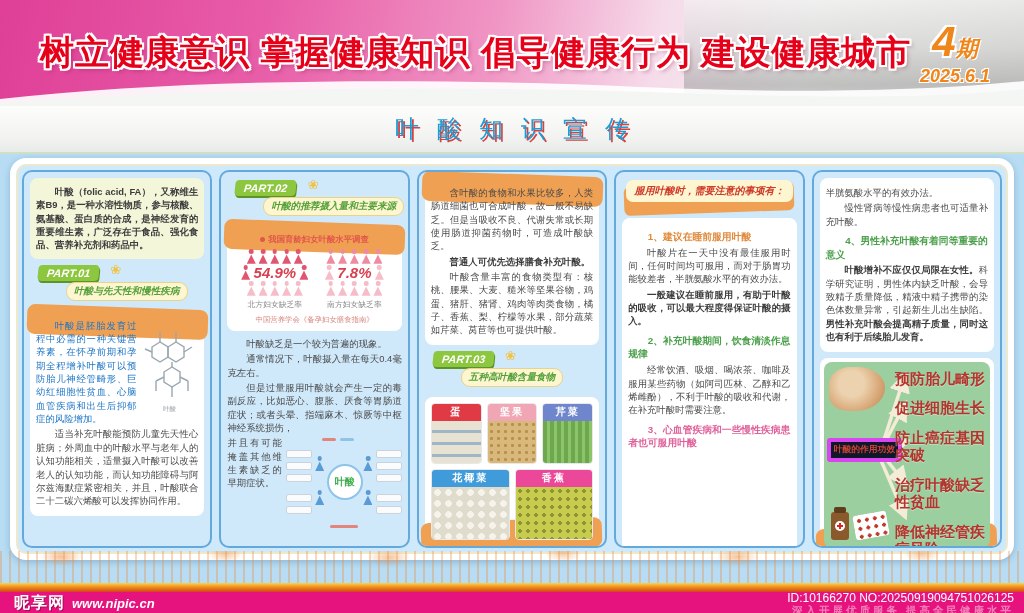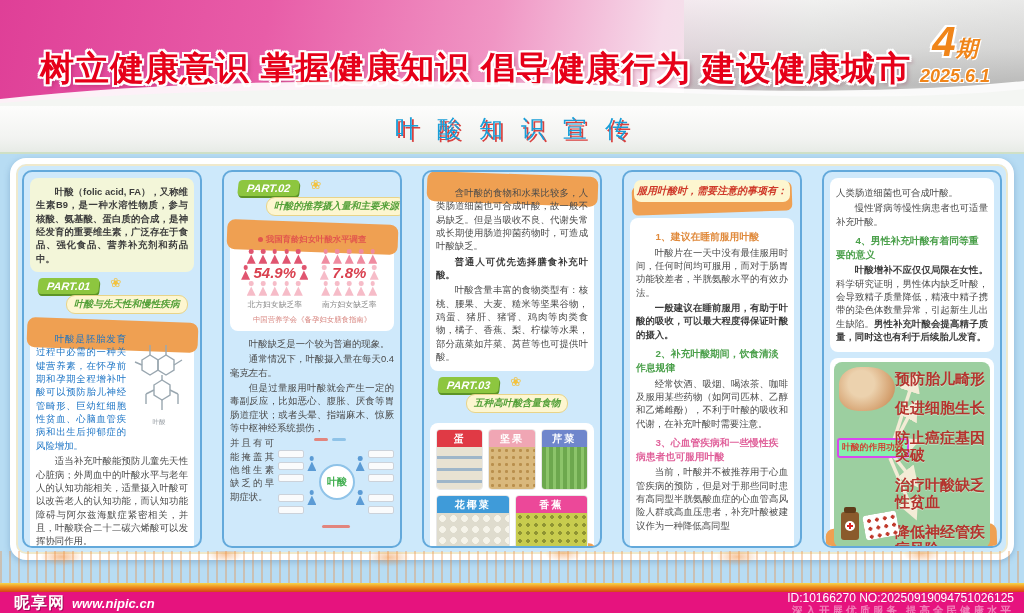--- a/index.html
+++ b/index.html
@@ -4,42 +4,42 @@
 <style>
   html,body{margin:0;padding:0;background:#888;}
   .poster{position:relative;width:1024px;height:613px;overflow:hidden;background:#b7dcf3;
           font-family:"Liberation Sans","DejaVu Sans",sans-serif;}
 
   
   .banner{position:absolute;left:0;top:0;width:1024px;height:106px;
     background:linear-gradient(100deg,#df3f97 0%,#e85dA8 26%,#f095c4 48%,#f6dcea 64%,#ededeb 78%,#dcdcda 100%);}
   .banner .photo{position:absolute;right:0;top:0;width:340px;height:106px;opacity:.55;
     background:linear-gradient(180deg,#f3f3f3 0%,#cfcfcf 45%,#9d9d9d 80%,#b7b7b5 100%);}
-  .headline{position:absolute;left:40px;top:46px;white-space:nowrap;font-size:34px;font-weight:bold;color:#e60019;
+  .headline{position:absolute;left:40px;top:30px;white-space:nowrap;font-size:34px;font-weight:bold;color:#e60019;
     letter-spacing:1px;
     text-shadow:-2px -2px 0 #fff,2px -2px 0 #fff,-2px 2px 0 #fff,2px 2px 0 #fff,0 -2px 0 #fff,0 2px 0 #fff,-2px 0 0 #fff,2px 0 0 #fff,3px 3px 4px rgba(120,0,40,.35);}
   .issue{position:absolute;right:14px;top:22px;width:110px;text-align:center;font-style:italic;font-weight:bold;color:#f08519;}
   .issue .no{font-size:42px;line-height:40px;text-shadow:-2px -2px 0 #fff,2px -2px 0 #fff,-2px 2px 0 #fff,2px 2px 0 #fff;}
   .issue .unit{font-size:22px;text-shadow:-1px -1px 0 #fff,1px 1px 0 #fff;}
   .issue .date{font-size:18px;margin-top:2px;text-shadow:-1px -1px 0 #fff,1px 1px 0 #fff,-1px 1px 0 #fff,1px -1px 0 #fff;}
   .wave{position:absolute;left:0;bottom:-1px;width:100%;height:30px;}
 
   
   .titlebar{position:absolute;left:0;top:106px;width:1024px;height:46px;
     background:linear-gradient(180deg,#fdfdfc 0%,#f2f3f1 70%,#e7ebe6 100%);
     border-bottom:2px solid #cfe0c6;display:flex;align-items:center;justify-content:center;}
   .pagetitle{font-size:24px;font-weight:normal;color:#1a9ed8;letter-spacing:18px;padding-left:18px;
     text-shadow:2px 2px 0 #d8413f;}
 
   
   .board{position:absolute;left:0;top:154px;width:1024px;height:429px;background:#b7dcf3;}
   .frame{position:absolute;left:10px;right:10px;top:4px;height:402px;background:#cde9fb;
     border:6px solid #ffffff;border-radius:16px;box-shadow:inset 0 0 0 2px #efe9cc,0 2px 6px rgba(60,110,160,.35);
     padding:6px;box-sizing:border-box;}
-  .cols{display:flex;gap:20px;height:100%;}
+  .cols{display:flex;gap:7px;height:100%;}
   .col{flex:1;background:#cfe9fb;border:2px solid #63a9db;border-radius:10px;padding:6px 6px;
     box-sizing:border-box;overflow:hidden;}
 
   
   .card{position:relative;background:#fff;border-radius:8px;padding:6px 6px;z-index:0;margin-bottom:6px;}
   .card.tilt::before{content:"";position:absolute;z-index:-1;left:-3px;right:-4px;top:-4px;height:30px;
     background:#efa052;border-radius:8px;transform:rotate(2deg);}
   .card.tiltb::before{content:"";position:absolute;z-index:-1;left:-4px;right:-3px;bottom:-4px;height:30px;
     background:#efa052;border-radius:8px;transform:rotate(-2deg);}
   .intro{background:#f3f6d9;border-radius:8px;padding:7px 6px;margin-bottom:6px;}
@@ -105,21 +105,21 @@
   .fi1{background:repeating-linear-gradient(180deg,#e8e2d2 0 9px,#9fb6c9 9px 12px);}
   .fi2{background:#d9b87c;background-image:radial-gradient(#b98f4d 28%,transparent 30%);background-size:7px 7px;}
   .fi3{background:repeating-linear-gradient(90deg,#6da84e 0 4px,#8cc46a 4px 7px);}
   .fi4{background:#dfdcce;background-image:radial-gradient(#f6f4ea 40%,transparent 44%);background-size:11px 11px;}
   .fi5{background:#c8cc4e;background-image:radial-gradient(#8f9433 30%,transparent 33%);background-size:8px 8px;}
 
   
   .fx{position:relative;height:186px;background:#9ccfa0;border-radius:8px;overflow:hidden;}
   .fx .hands{position:absolute;left:5px;top:5px;width:56px;height:44px;border-radius:45% 55% 60% 40%;
     background:radial-gradient(circle at 40% 38%,#ecd2ae 0 30%,#d5a271 70%,#b87c4a 100%);}
-  .fx .badge{position:absolute;left:3px;top:76px;background:#86efac;border:2px solid #d946ef;color:#cf4433;
+  .fx .badge{position:absolute;left:3px;top:76px;background:#0f172a;border:4px solid #d946ef;color:#cf4433;
     font-size:8.8px;font-weight:bold;padding:2px 3px;border-radius:3px;}
   .fx .labels{position:absolute;right:3px;top:8px;width:92px;display:flex;flex-direction:column;gap:12.5px;}
   .fx .labels div{color:#b5342e;font-weight:bold;font-size:15px;line-height:1.15;text-shadow:0 1px 0 rgba(255,255,255,.35);}
   .fx svg.arrows{position:absolute;left:0;top:0;}
   .fx .bottle{position:absolute;left:7px;bottom:8px;width:18px;height:28px;background:#8a5a2c;border-radius:3px;}
   .fx .bottle::before{content:"";position:absolute;left:3px;top:-5px;width:12px;height:6px;background:#5f3c1a;border-radius:2px;}
   .fx .bottle::after{content:"";position:absolute;left:4px;top:9px;width:10px;height:10px;border-radius:50%;background:#fff;
     background-image:linear-gradient(#d22 0 0),linear-gradient(#d22 0 0);background-size:6px 2px,2px 6px;
     background-position:center,center;background-repeat:no-repeat;}
   .fx .pills{position:absolute;left:30px;bottom:10px;width:34px;height:25px;background:#fff;border-radius:4px;
@@ -296,27 +296,26 @@
           <div class="notice">
               <span>服用叶酸时，需要注意的事项有：</span>
             </div>
           <div class="card" style="min-height:330px">
             <div class="sec-h h-orange">1、建议在睡前服用叶酸</div>
             <p class="t">叶酸片在一天中没有最佳服用时间，任何时间均可服用，而对于肠胃功能较差者，半胱氨酸水平的有效办法。</p>
             <p class="t dark-b">一般建议在睡前服用，有助于叶酸的吸收，可以最大程度得保证叶酸的摄入。</p>
             <div class="sec-h h-green">2、补充叶酸期间，饮食清淡作息规律</div>
             <p class="t">经常饮酒、吸烟、喝浓茶、咖啡及服用某些药物（如阿司匹林、乙醇和乙烯雌酚），不利于叶酸的吸收和代谢，在补充叶酸时需要注意。</p>
             <div class="sec-h h-pink">3、心血管疾病和一些慢性疾病患者也可服用叶酸</div>
-            <p class="t">当前，叶酸并不被推荐用于心血管疾病的预防，但是对于那些同时患有高同型半胱氨酸血症的心血管高风险人群或高血压患者，补充叶酸被建议作为一种降低高同型</p>
           </div>
         </div>
 
         <div class="col">
           <div class="card">
-            <p class="t" style="text-indent:0">人类肠道细菌也可合成叶酸。</p>
+            <p class="t" style="text-indent:0">半胱氨酸水平的有效办法。</p>
             <p class="t">慢性肾病等慢性病患者也可适量补充叶酸。</p>
             <div class="sec-h h-green">4、男性补充叶酸有着同等重要的意义</div>
             <p class="t"><b class="dark-b">叶酸增补不应仅仅局限在女性。</b><span>科学研究证明，男性体内缺乏叶酸，会导致精子质量降低，精液中精子携带的染色体数量异常，引起新生儿出生缺陷。</span><b class="dark-b">男性补充叶酸会提高精子质量，同时这也有利于后续胎儿发育。</b></p>
           </div>
           <div class="card tiltb" style="padding:4px">
             <div class="fx">
               <svg class="arrows" width="178" height="186" viewBox="0 0 178 186">
                 <defs>
                     <marker id="ah" markerWidth="6" markerHeight="6" refX="4" refY="3" orient="auto">
                       <path d="M0,0 L6,3 L0,6 Z" fill="#f3ecd6"></path>

